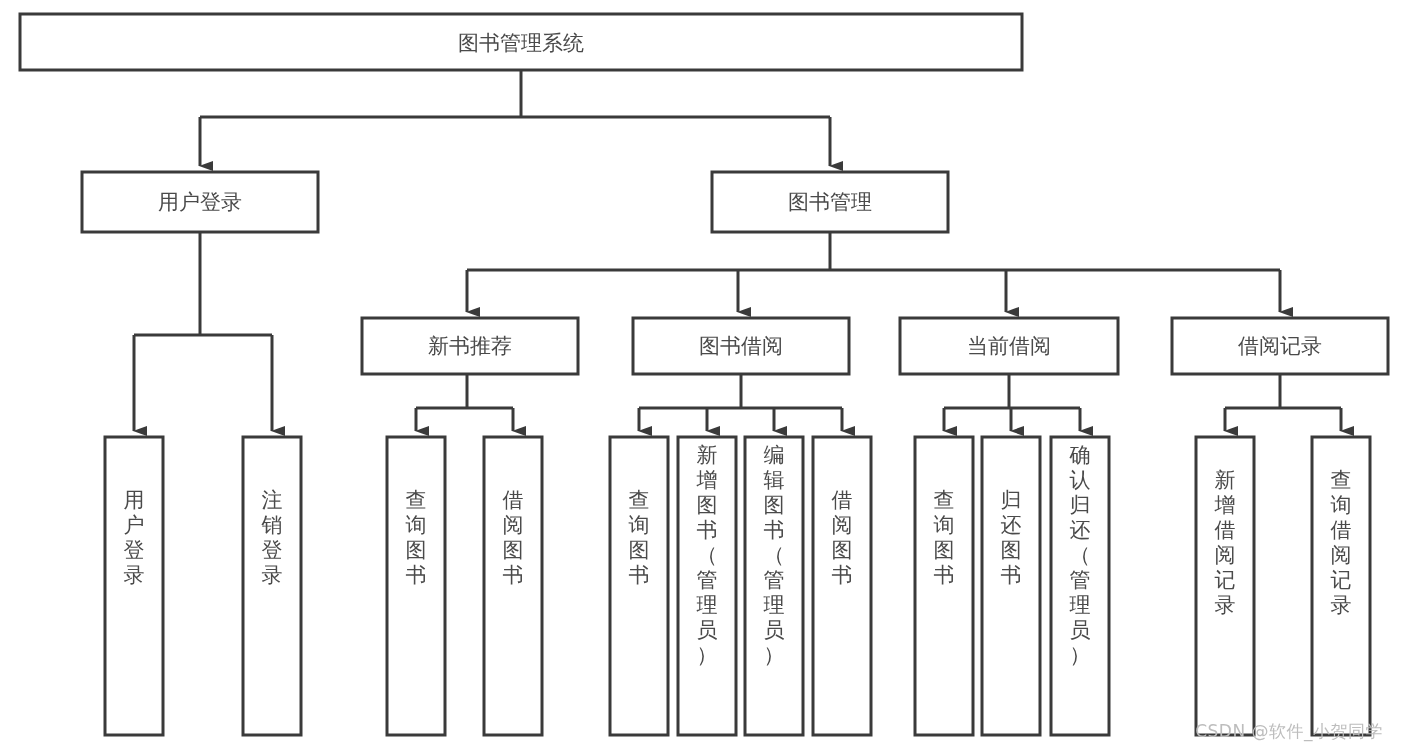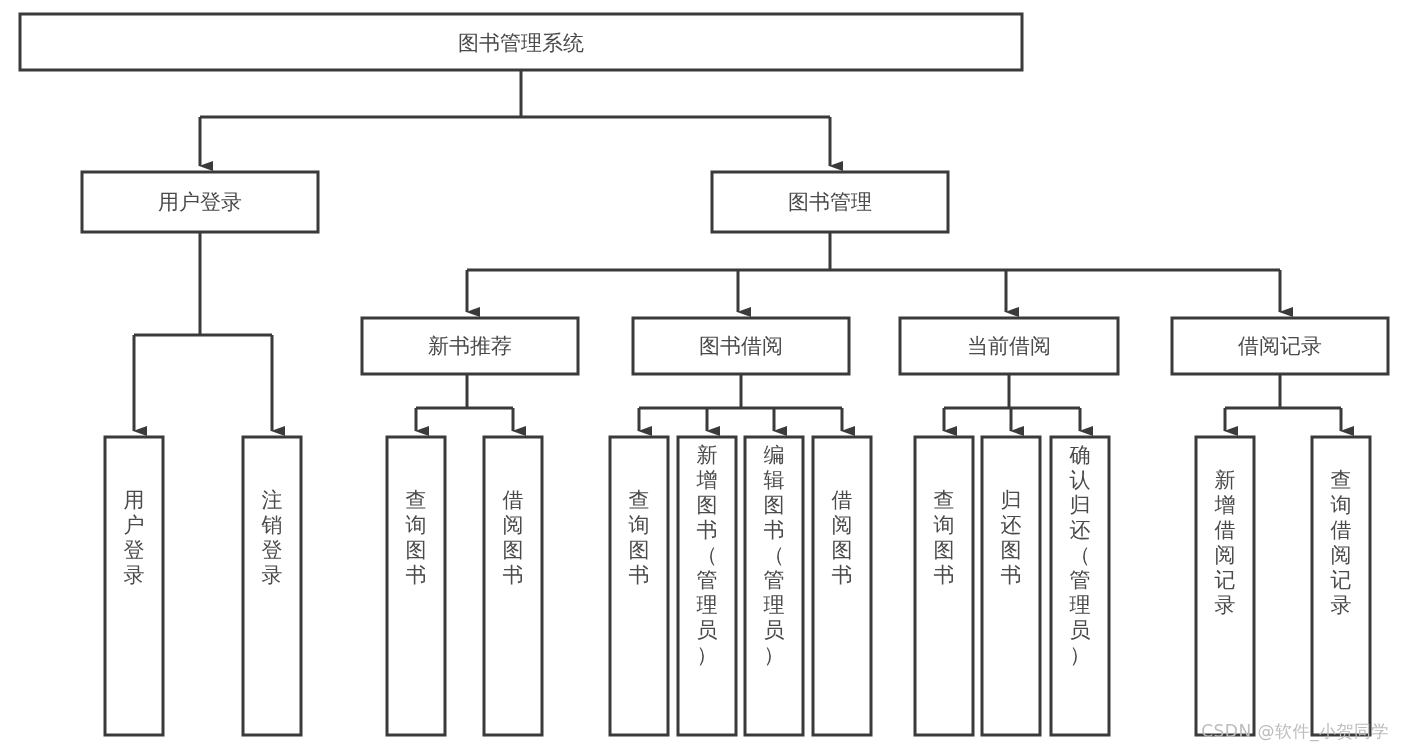--- a/index.html
+++ b/index.html
@@ -21,21 +21,21 @@
     dominant-baseline:middle;
   }
   .leaf-label{
     fill:#4a4a4a;
     font-family:"DejaVu Sans","Liberation Sans",sans-serif;
     font-size:21px;
     text-anchor:middle;
   }
   .watermark{
     position:absolute;
-    right:16px;bottom:4px;
+    right:22px;bottom:4px;
     color:#bdbdbd;
     font-size:17px;
     font-family:"DejaVu Sans","Liberation Sans",sans-serif;
     letter-spacing:.5px;
     white-space:nowrap;
     pointer-events:none;
   }
 </style>
 </head>
 <body>

